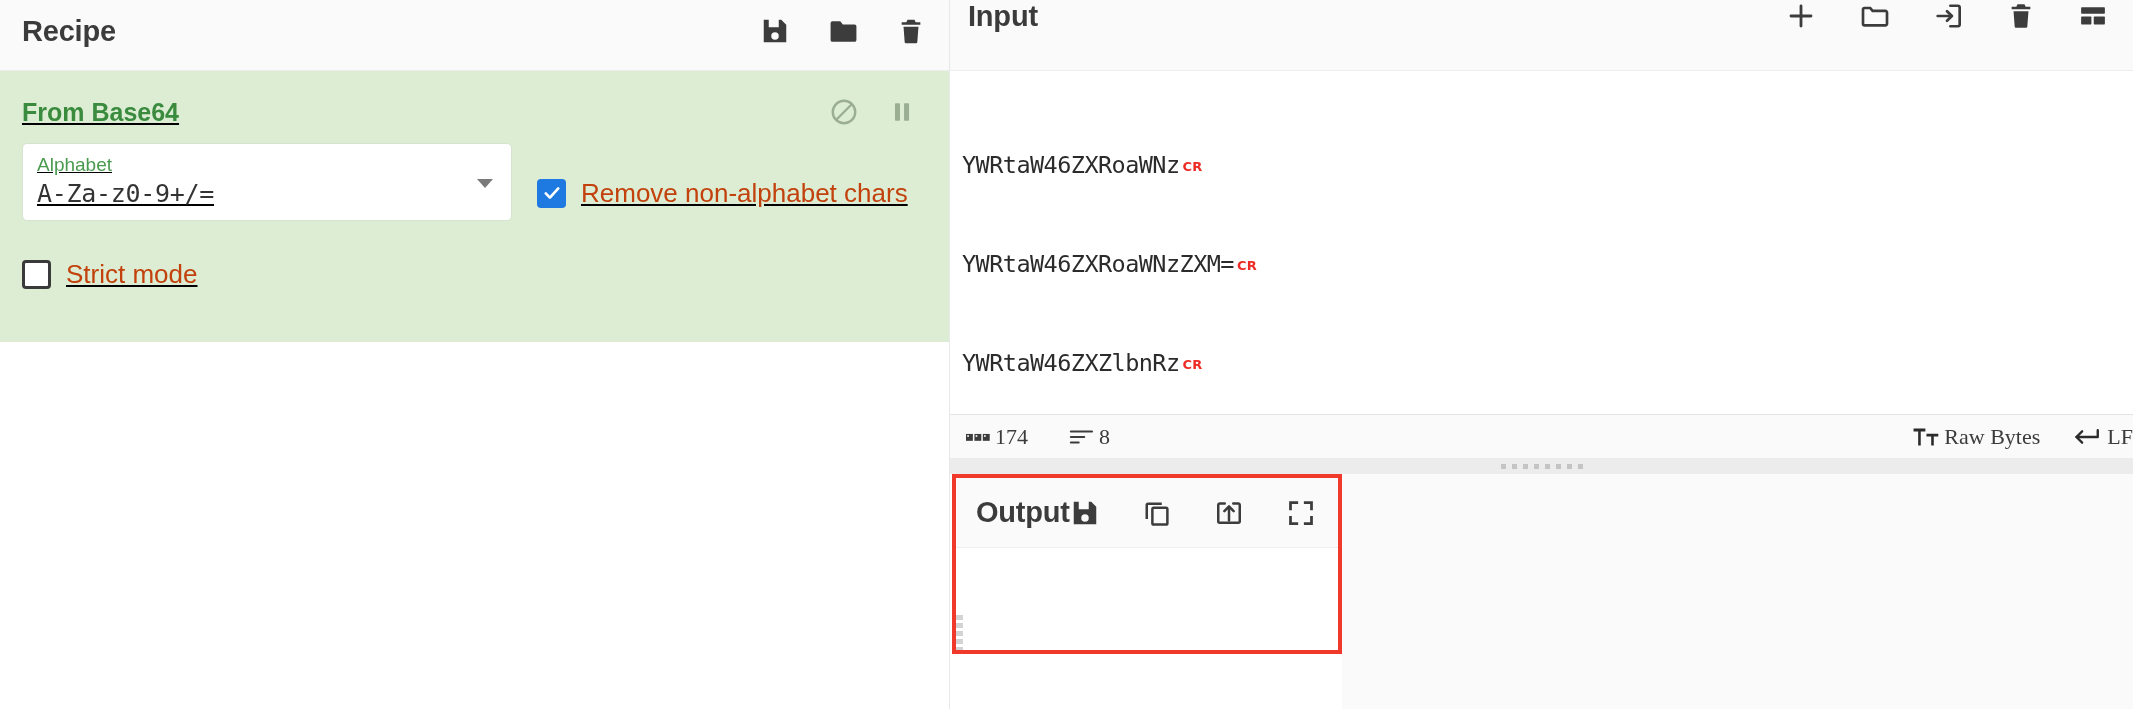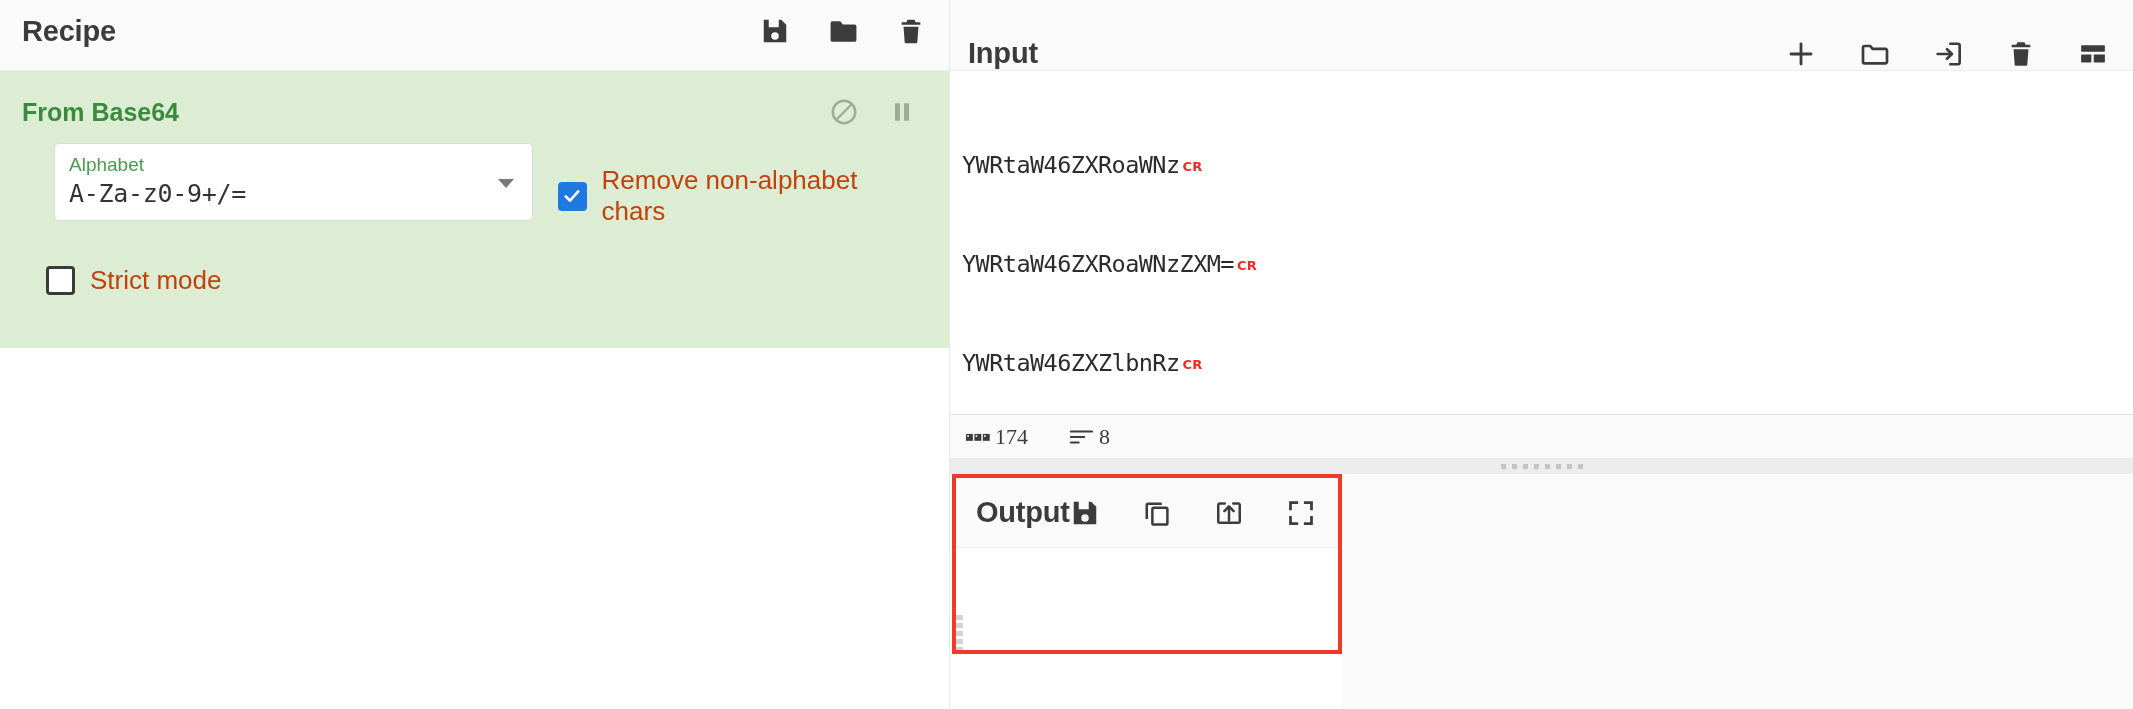--- a/index.html
+++ b/index.html
@@ -56,20 +56,21 @@
     gap: 38px;
   }
   .title-icons .ic { cursor: pointer; display:flex; align-items:center; justify-content:center;}
 
   
   .op {
     background: #dcedd3;
     position: relative;
     padding: 0;
     box-sizing: border-box;
+    text-decoration: underline;
   }
   .op-header {
     display: flex;
     align-items: center;
     padding: 26px 0 4px 22px;
     box-sizing: border-box;
   }
   .op-name {
     font-size: 25px;
     font-weight: bold;
@@ -78,23 +79,22 @@
   .op-icons {
     margin-left: auto;
     display: flex;
     align-items: center;
     gap: 30px;
     padding-right: 34px;
   }
   .op-body {
     padding: 12px 30px 0 22px;
     display: flex;
-    align-items: flex-start;
-    box-sizing: border-box;
-    margin-left: 32px;
+    align-items: center;
+    box-sizing: border-box;
   }
   .arg-field {
     width: 490px;
     background: #fff;
     border: 1px solid #d7e3d0;
     border-radius: 5px;
     padding: 9px 14px 10px 14px;
     box-sizing: border-box;
     position: relative;
   }
@@ -135,21 +135,21 @@
     display: flex; align-items: center; justify-content: center;
     flex: 0 0 auto;
   }
   .cb-box.checked { background: #1e7ae0; }
   .cb-box.unchecked { background: #fff; border: 3px solid #3a3a3a; }
   .cb-label {
     font-size: 26px;
     color: #c2410c;
   }
   .cb-row.strict { margin-left: 22px; margin-top: 0; padding-bottom: 0;}
-  .strict-wrap { padding: 38px 0 52px 0; margin-left: 24px; }
+  .strict-wrap { padding: 38px 0 52px 0; }
 
   
   .io-pane {
     width: 1183px;
     height: 709px;
     position: relative;
     background: #fff;
     display: flex;
     flex-direction: column;
     box-sizing: border-box;
@@ -160,21 +160,21 @@
     flex-direction: column;
     box-sizing: border-box;
     position: relative;
   }
   .input-title-bar {
     height: 71px;
     min-height: 71px;
     background: #fafafa;
     border-bottom: 1px solid #ededed;
     display: flex;
-    align-items: flex-end;
+    align-items: flex-start;
     padding: 0 24px 0 18px;
     box-sizing: border-box;
   }
   .input-icons {
     margin-left: auto;
     display: flex;
     align-items: center;
     gap: 42px;
   }
   .input-text {
@@ -442,20 +442,40 @@
         </div>
         <div class="status-item">
           <span>
             <svg width="28" height="20" viewBox="0 0 24 18" fill="none" stroke="#3c3c3c" stroke-width="1.9" stroke-linecap="round">
               <line x1="2" y1="4" x2="21" y2="4"></line>
                 <line x1="2" y1="9" x2="14" y2="9"></line>
                 <line x1="2" y1="14" x2="9" y2="14"></line>
             </svg>
           </span>
           <span>8</span>
+        </div>
+        <div class="status-right">
+          <div class="status-item">
+            <span>
+              <svg width="28" height="22" viewBox="0 0 26 20" fill="#2b2b2b">
+                <path d="M0.5 2h11v2.8H7.2V18H4.8V4.8H0.5V2z"></path>
+                <path d="M12.5 7h11v2.5h-4.2V18h-2.4V9.5h-4.4V7z"></path>
+              </svg>
+            </span>
+            <span>Raw Bytes</span>
+          </div>
+          <div class="status-item">
+            <span>
+              <svg width="30" height="20" viewBox="0 0 24 16" fill="none" stroke="#2b2b2b" stroke-width="1.9" stroke-linecap="round" stroke-linejoin="round">
+                <polyline points="6.5,3.5 2,8 6.5,12.5"></polyline>
+                <path d="M2 8h17V2.5"></path>
+              </svg>
+            </span>
+            <span>LF</span>
+          </div>
         </div>
       </div>
 
       <div class="splitter">
         <span class="dot"></span>
         <span class="dot"></span>
         <span class="dot"></span>
         <span class="dot"></span>
         <span class="dot"></span>
         <span class="dot"></span>

